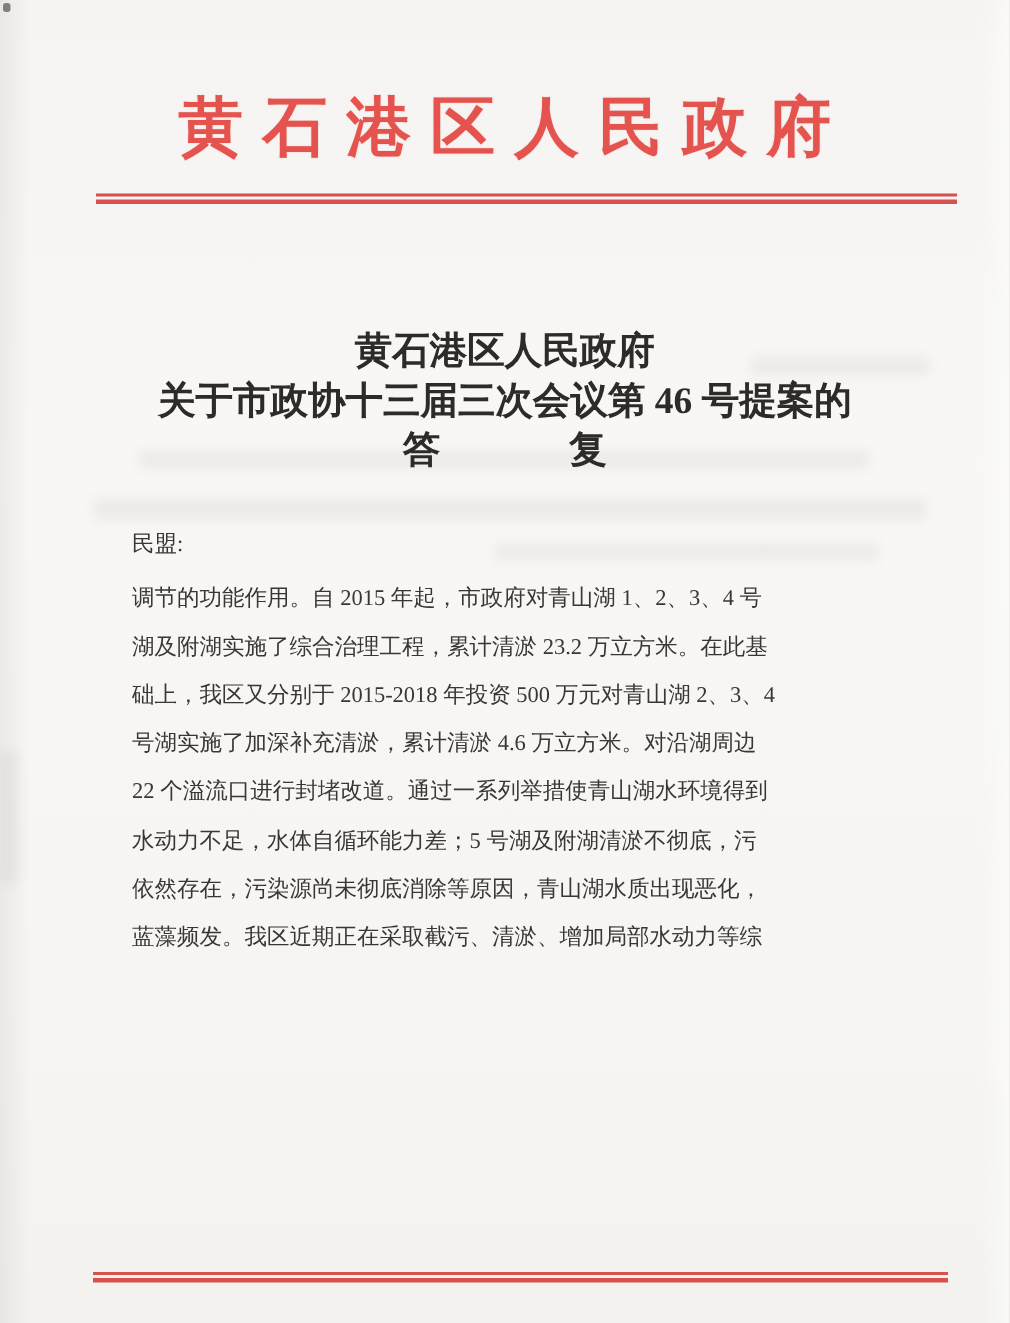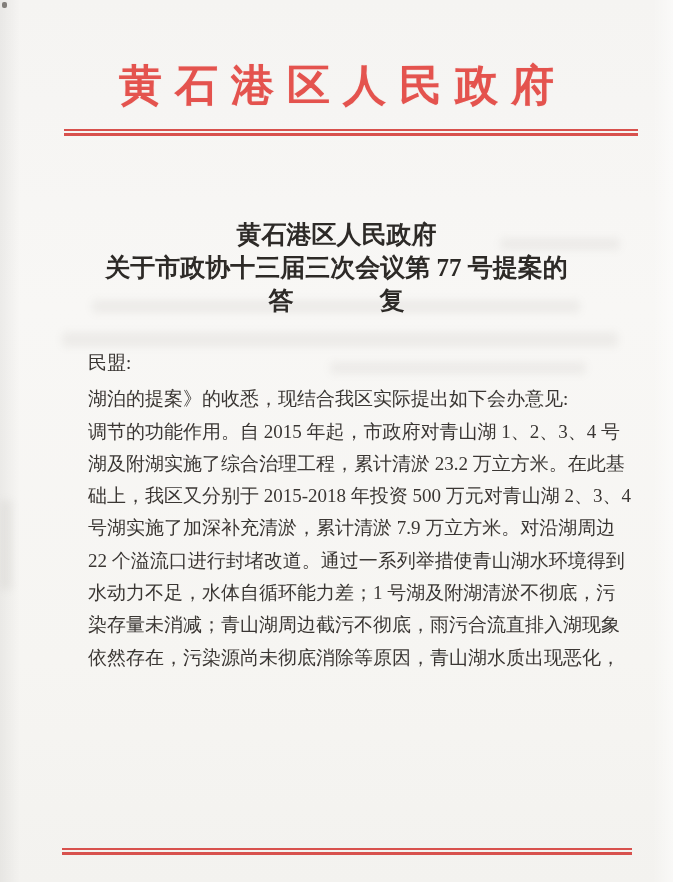--- a/index.html
+++ b/index.html
@@ -50,21 +50,21 @@
     color: #2d2a27;
   }
   .title-answer {
     display: flex;
     justify-content: center;
     gap: 86px;
   }
   .body-text {
     position: absolute;
     top: 347px; left: 88px; width: 516px;
-    font-size: 19px;
+    font-size: 15px;
     line-height: 32.3px;
     color: #3a3633;
   }
   .body-line { white-space: nowrap; }
   .body-line.indent { text-indent: 40px; }
   #para-lines { margin-top: 4px; }
   .scan-artifact {
     position: absolute;
     background: #8d8780;
     filter: blur(4px);
@@ -91,37 +91,36 @@
   <div class="scan-artifact" style="top:332px; left:62px; width:556px; height:15px;"></div>
   <div class="scan-artifact" style="top:362px; left:330px; width:256px; height:12px;"></div>
   <div class="scan-artifact" style="top:238px; left:500px; width:120px; height:12px;"></div>
   <div class="scan-artifact" style="top:500px; left:0px; width:12px; height:90px;"></div>
 
   <div class="org-name">黄石港区人民政府</div>
   <div class="double-rule top-rule"></div>
 
   <div class="doc-title">
     <div>黄石港区人民政府</div>
-    <div>关于市政协十三届三次会议第 77 号提案的</div>
+    <div>关于市政协十三届三次会议第 46 号提案的</div>
     <div class="title-answer">
       <span>答</span>
       <span>复</span>
     </div>
   </div>
 
   <div class="body-text">
     <div class="body-line">民盟:</div>
     <div id="para-lines">
-        <div class="body-line">湖泊的提案》的收悉，现结合我区实际提出如下会办意见:</div>
         <div class="body-line">调节的功能作用。自 2015 年起，市政府对青山湖 1、2、3、4 号</div>
         <div class="body-line">湖及附湖实施了综合治理工程，累计清淤 23.2 万立方米。在此基</div>
         <div class="body-line">础上，我区又分别于 2015-2018 年投资 500 万元对青山湖 2、3、4</div>
-        <div class="body-line">号湖实施了加深补充清淤，累计清淤 7.9 万立方米。对沿湖周边</div>
+        <div class="body-line">号湖实施了加深补充清淤，累计清淤 4.6 万立方米。对沿湖周边</div>
         <div class="body-line">22 个溢流口进行封堵改道。通过一系列举措使青山湖水环境得到</div>
-        <div class="body-line">水动力不足，水体自循环能力差；1 号湖及附湖清淤不彻底，污</div>
-        <div class="body-line">染存量未消减；青山湖周边截污不彻底，雨污合流直排入湖现象</div>
+        <div class="body-line">水动力不足，水体自循环能力差；5 号湖及附湖清淤不彻底，污</div>
         <div class="body-line">依然存在，污染源尚未彻底消除等原因，青山湖水质出现恶化，</div>
+        <div class="body-line">蓝藻频发。我区近期正在采取截污、清淤、增加局部水动力等综</div>
       </div>
   </div>
 
   <div class="double-rule bottom-rule"></div>
 
 </div>
 
 </body></html>

